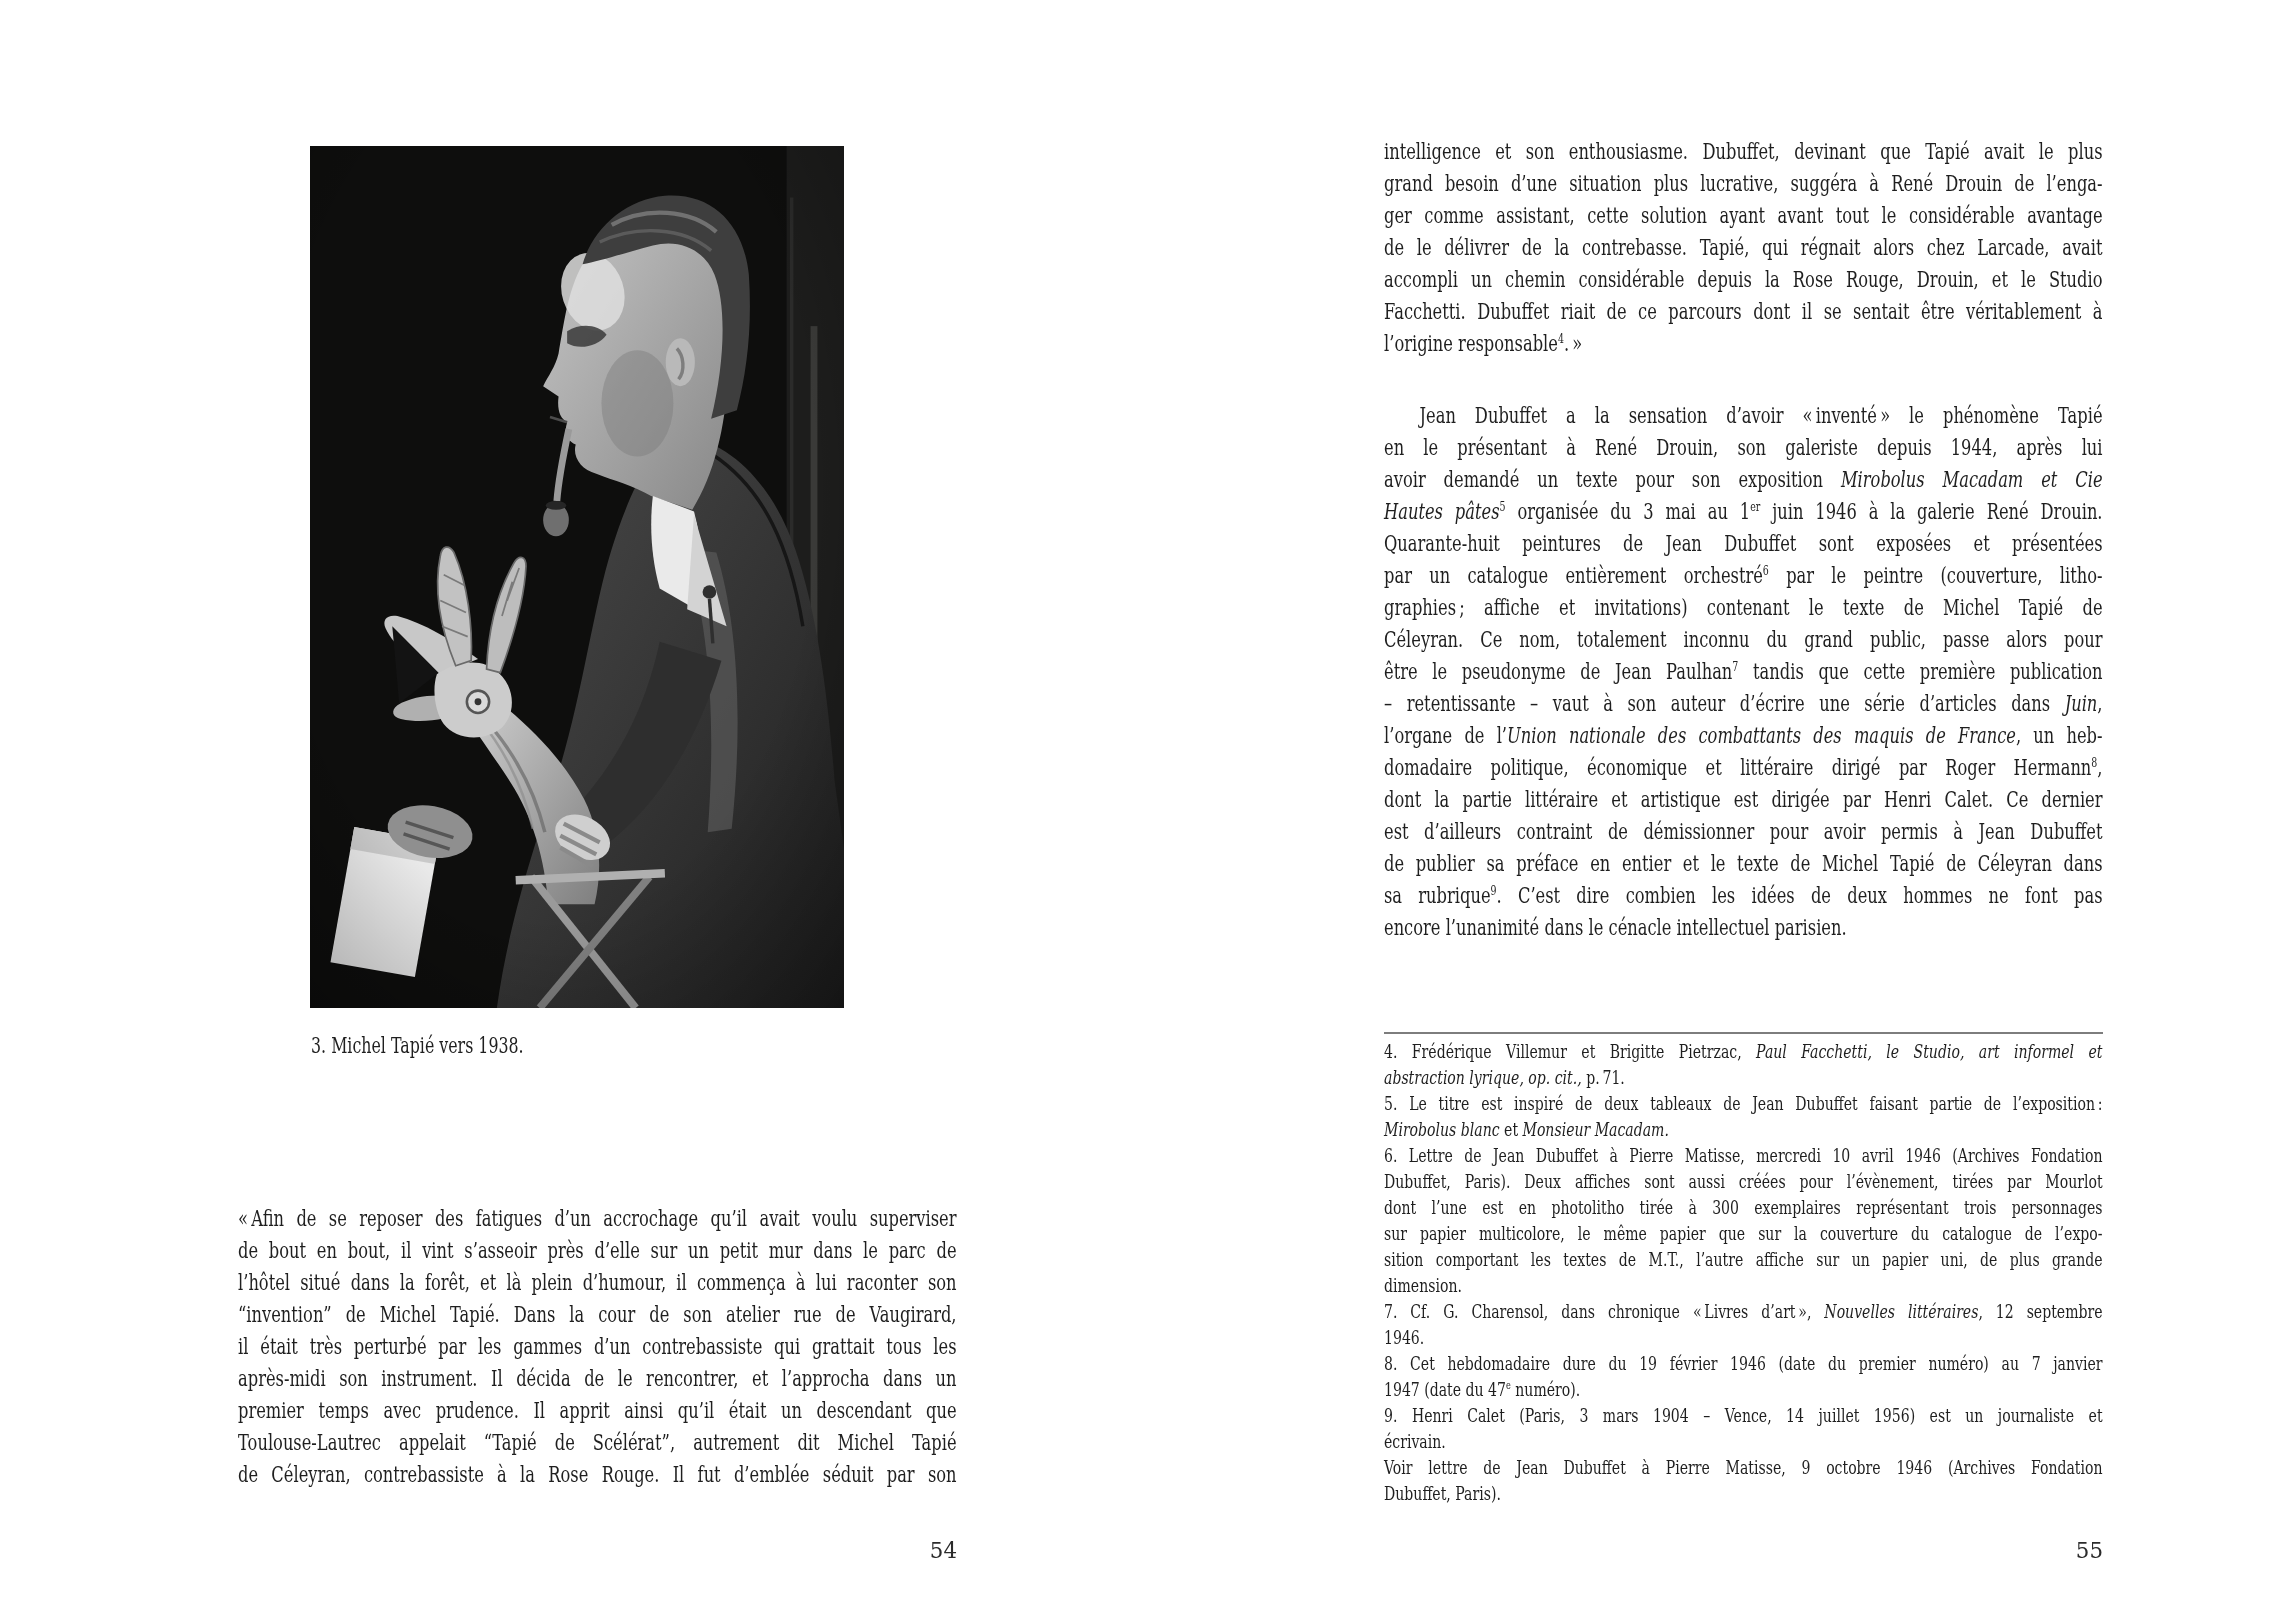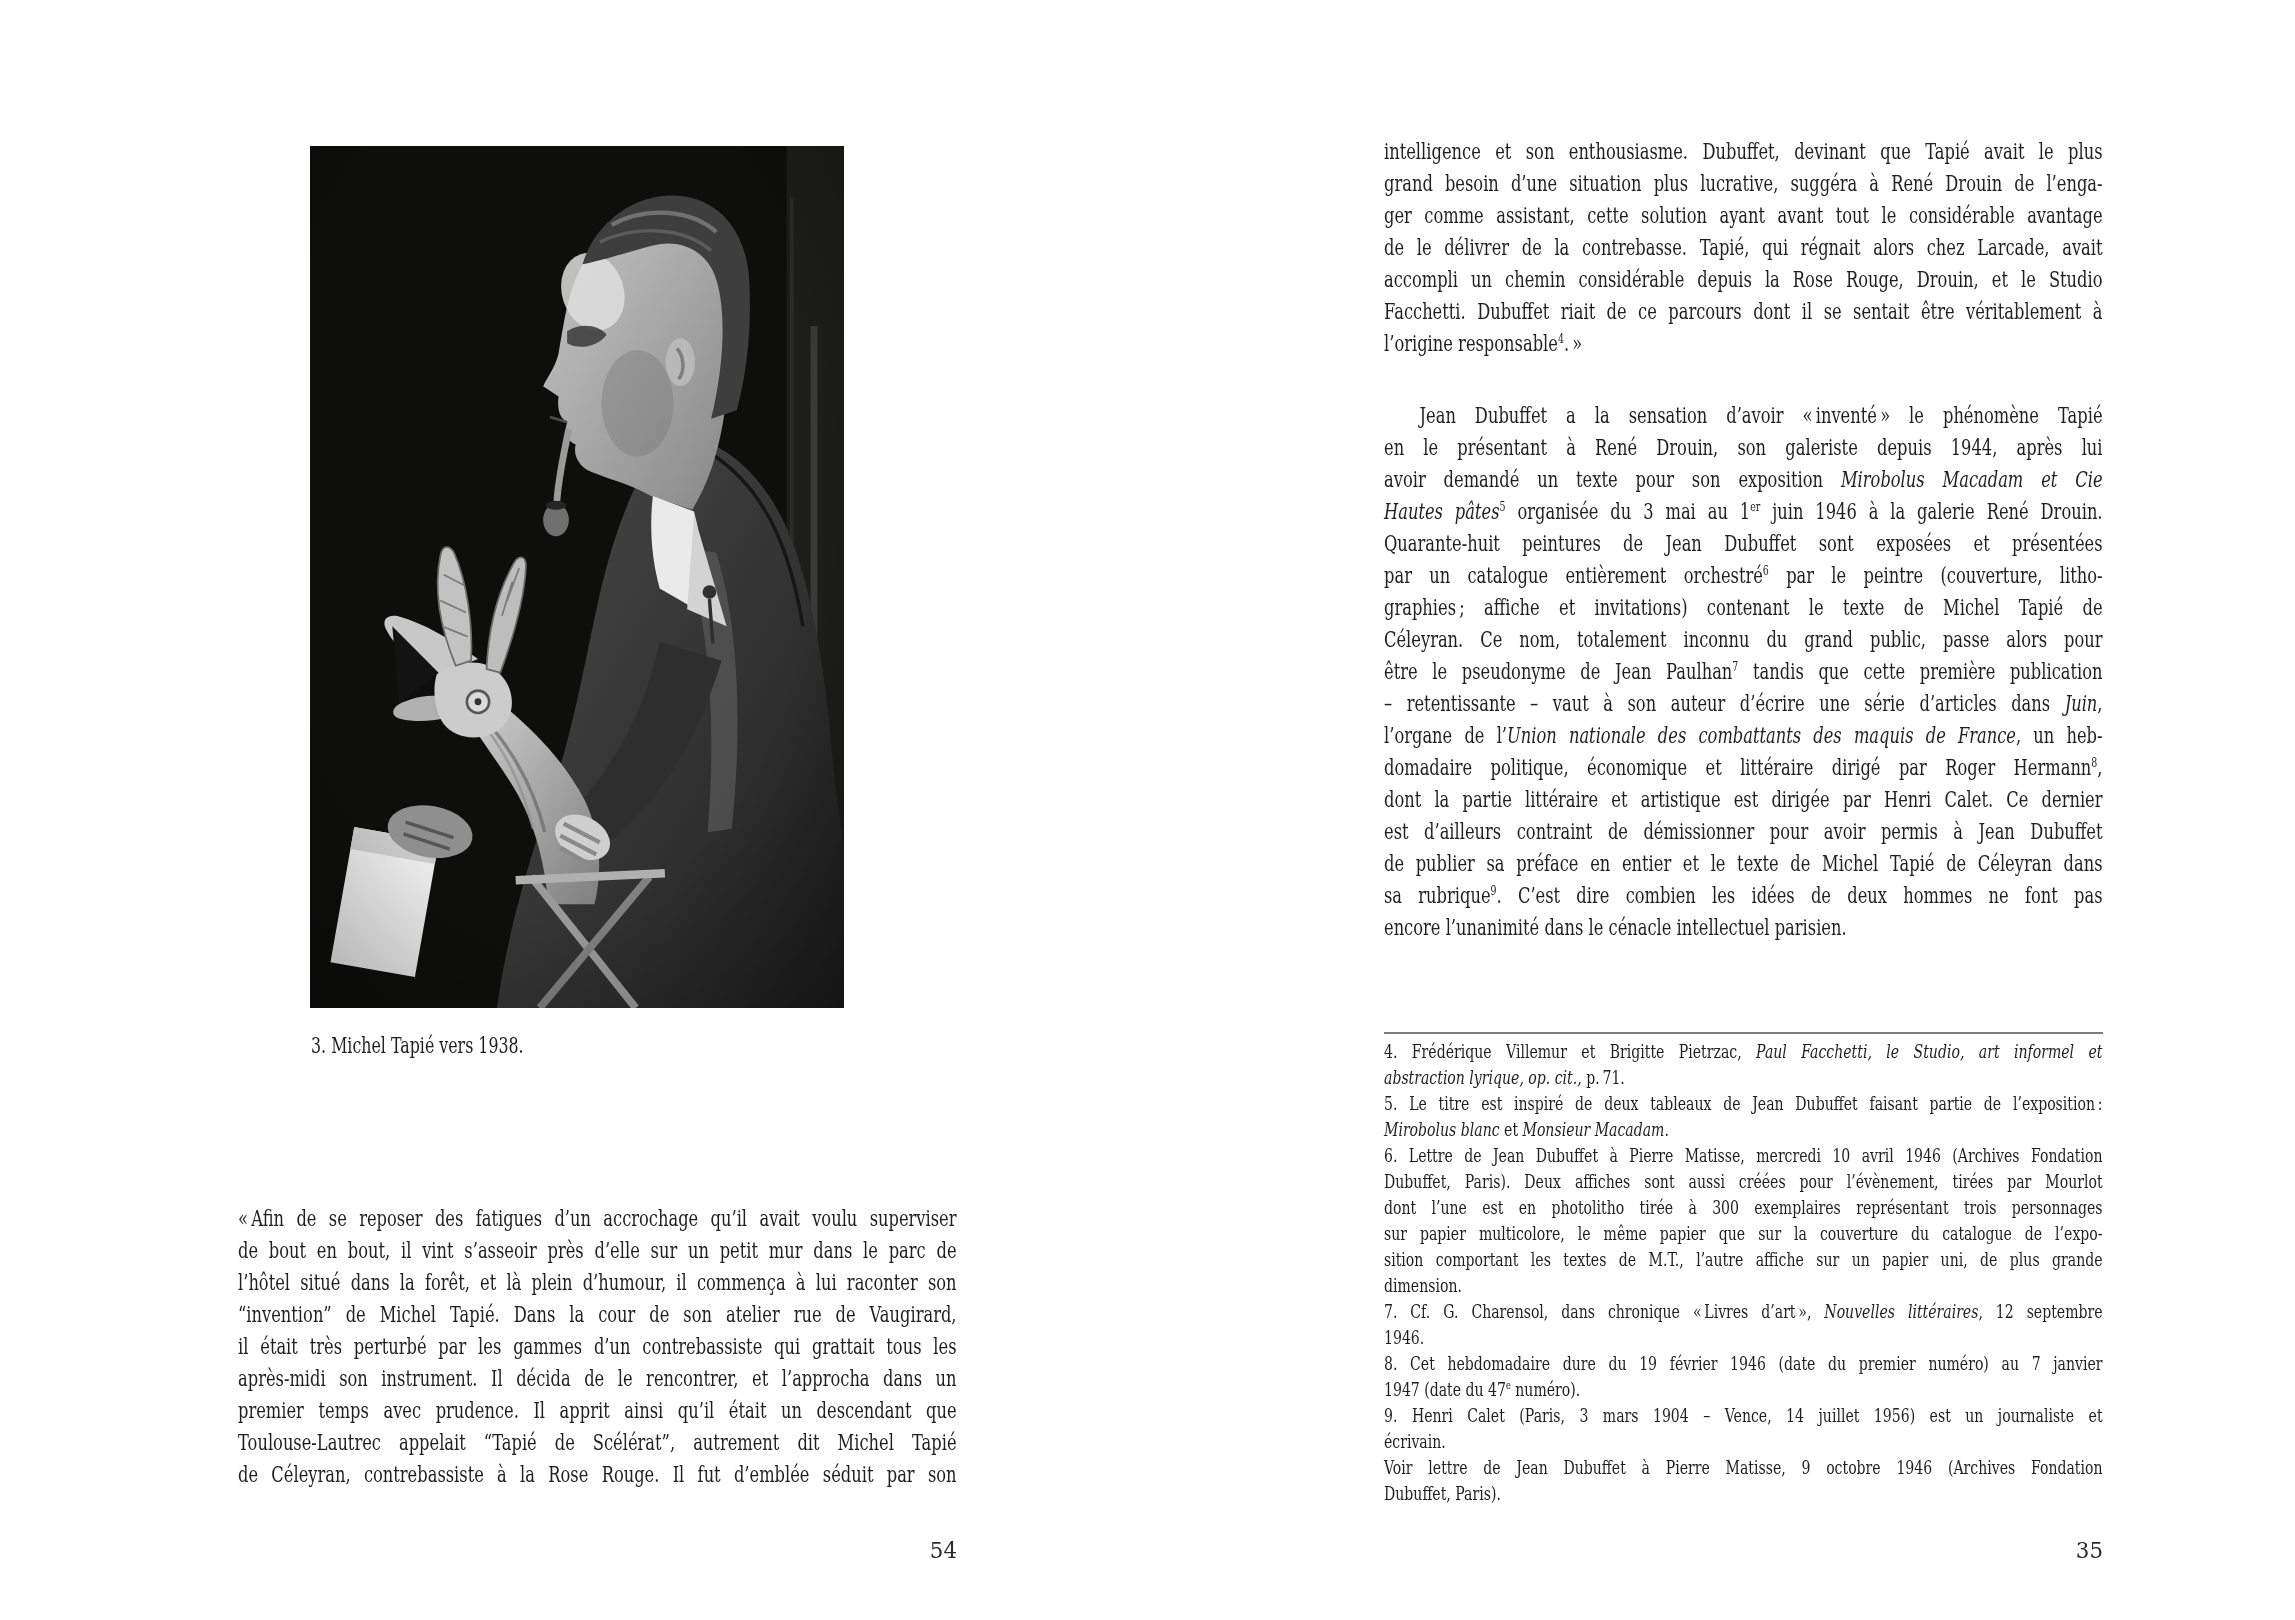--- a/index.html
+++ b/index.html
@@ -215,17 +215,17 @@
         <div class="ln">7. Cf. G. Charensol, dans chronique « Livres d’art », <i>Nouvelles littéraires</i>, 12 septembre</div>
         <div class="ln ln-end">1946.</div>
         <div class="ln">8. Cet hebdomadaire dure du 19 février 1946 (date du premier numéro) au 7 janvier</div>
         <div class="ln ln-end">1947 (date du 47<sup>e</sup> numéro).</div>
         <div class="ln">9. Henri Calet (Paris, 3 mars 1904 – Vence, 14 juillet 1956) est un journaliste et</div>
         <div class="ln ln-end">écrivain.</div>
         <div class="ln">Voir lettre de Jean Dubuffet à Pierre Matisse, 9 octobre 1946 (Archives Fondation</div>
         <div class="ln ln-end">Dubuffet, Paris).</div>
       </div>
 
-    <div class="pagenum right">35</div>
+    <div class="pagenum right">55</div>
   </div>
 
 </div>
 
 
 </body></html>

